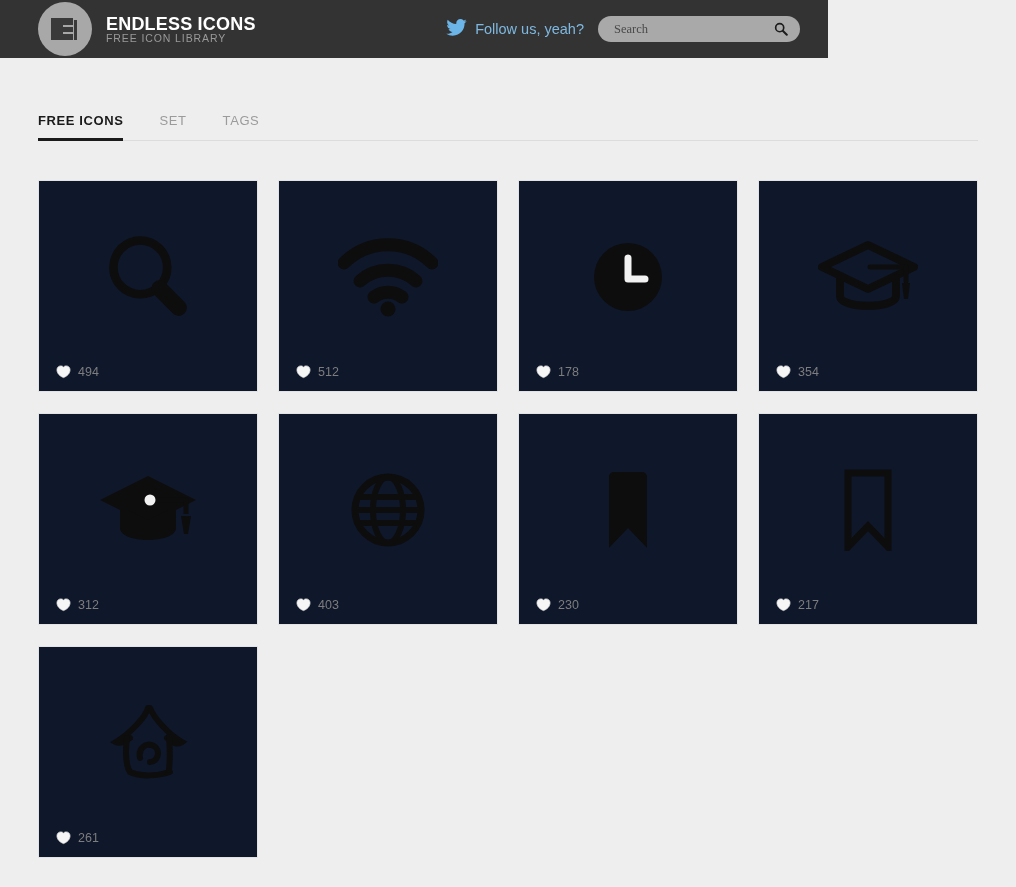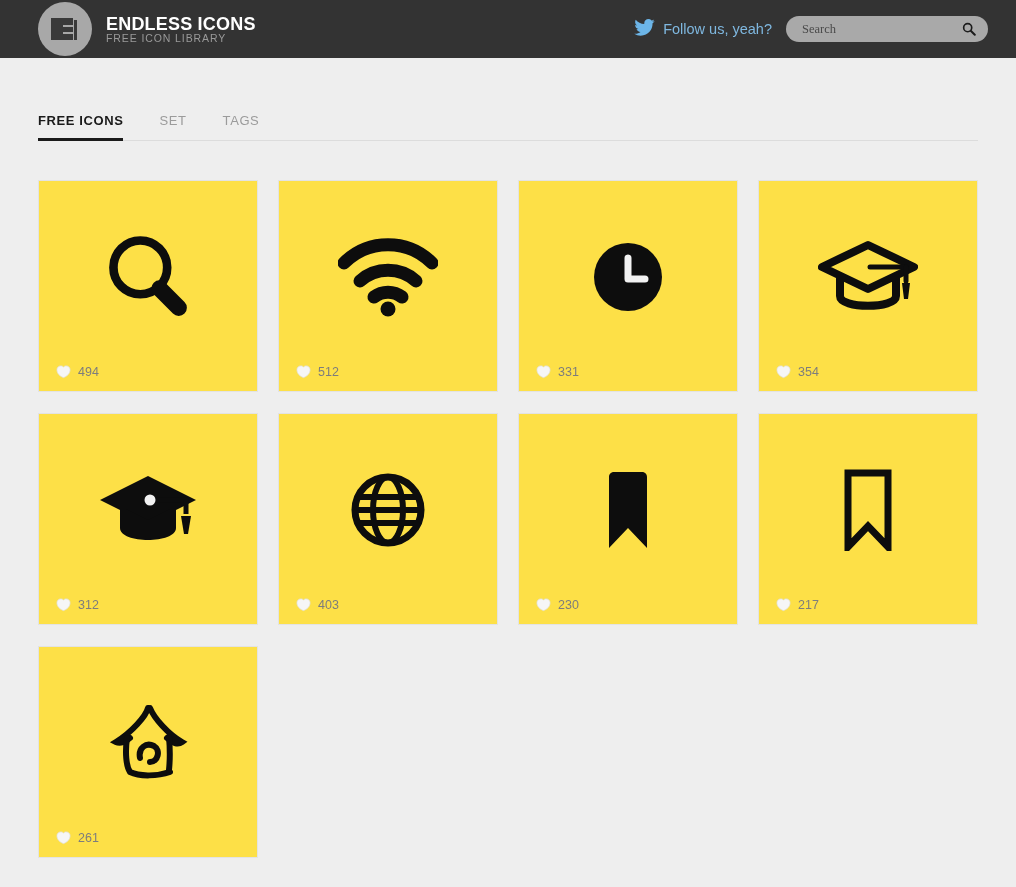--- a/index.html
+++ b/index.html
@@ -7,21 +7,21 @@
     margin: 0; padding: 0;
     width: 1016px; height: 887px;
     background: #eeeeee;
     font-family: "Liberation Sans", sans-serif;
     overflow: hidden;
   }
 
   
   .header {
     position: relative;
-    width: 1016px; height: 58px;
+    width: 828px; height: 58px;
     background: #333333;
     display: flex; align-items: center;
   }
   .brand { display: flex; align-items: center; margin-left: 38px; }
   .logo-circle {
     width: 54px; height: 54px; border-radius: 50%;
     background: #a8a8a8;
     display: flex; align-items: center; justify-content: center;
     flex: 0 0 auto;
   }
@@ -101,21 +101,21 @@
   
   .grid {
     margin: 0 38px;
     padding-top: 39px;
     display: grid;
     grid-template-columns: repeat(4, 220px);
     gap: 21px 20px;
   }
   .card {
     width: 220px; height: 212px;
-    background: #fde047;
+    background: #0f172a;
     border: 1px solid #e3e3e3;
     position: relative;
     display: flex; flex-direction: column;
     cursor: pointer;
   }
   .card-icon {
     flex: 1;
     display: flex; align-items: center; justify-content: center;
     padding-bottom: 18px;
   }
@@ -224,21 +224,21 @@
         <circle cx="34" cy="34" r="34" fill="#0d0d0d"></circle>
         <path d="M34 15 V36 H51" fill="none" stroke="#f2f2f2" stroke-width="7" stroke-linecap="round" stroke-linejoin="round"></path>
       </svg>
     </div>
     <div class="card-foot">
       <span class="dl-icon">
         <svg width="15" height="15" viewBox="0 0 16 16">
             <path d="M8 14.5C4 13 1 10 1 6.2 1 3.6 3 2 5.2 2 6.6 2 7.6 2.7 8 3.4 8.4 2.7 9.4 2 10.8 2 13 2 15 3.6 15 6.2c0 3.8-3 6.8-7 8.3z" fill="#f6f6f6" stroke="#e0e0e0" stroke-width="0.8"></path>
           </svg>
       </span>
-      <span class="count">331</span>
+      <span class="count">178</span>
     </div>
   </div>
 
   <div class="card">
     <div class="card-icon">
       <svg width="100" height="76" viewBox="0 0 100 76">
         <path d="M50 6 L96 28 L50 50 L4 28 Z" fill="none" stroke="#0d0d0d" stroke-width="8" stroke-linejoin="round"></path>
         <path d="M22 37 V57 C22 70 78 70 78 57 V37" fill="none" stroke="#0d0d0d" stroke-width="8" stroke-linejoin="round"></path>
         <path d="M52 28 H88" stroke="#0d0d0d" stroke-width="5" stroke-linecap="round"></path>
         <path d="M88 28 V42" stroke="#0d0d0d" stroke-width="5" stroke-linecap="round"></path>

